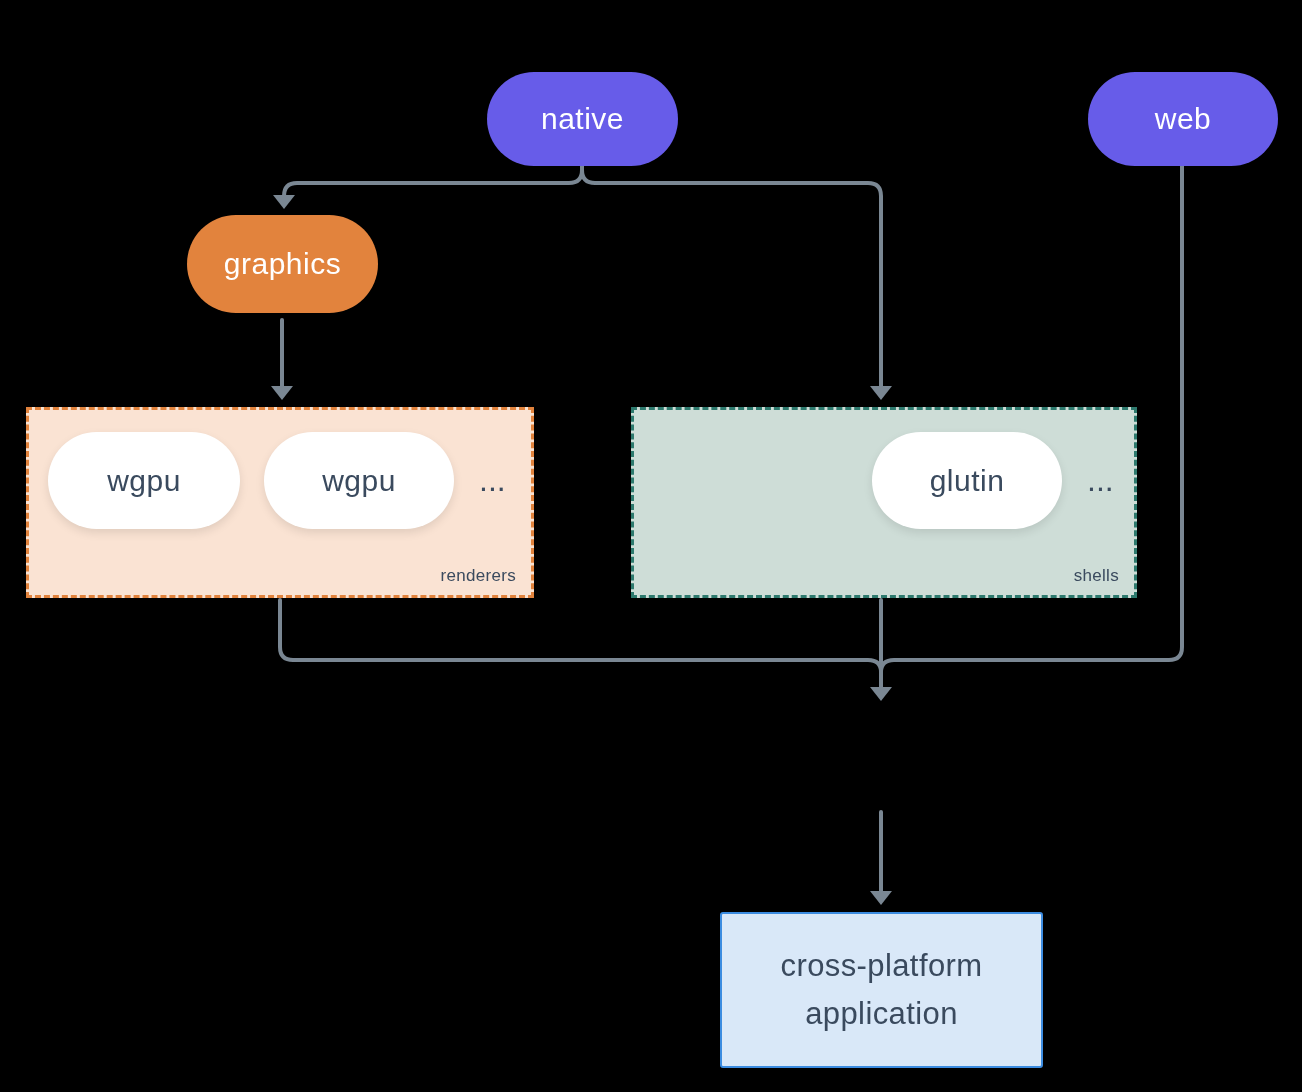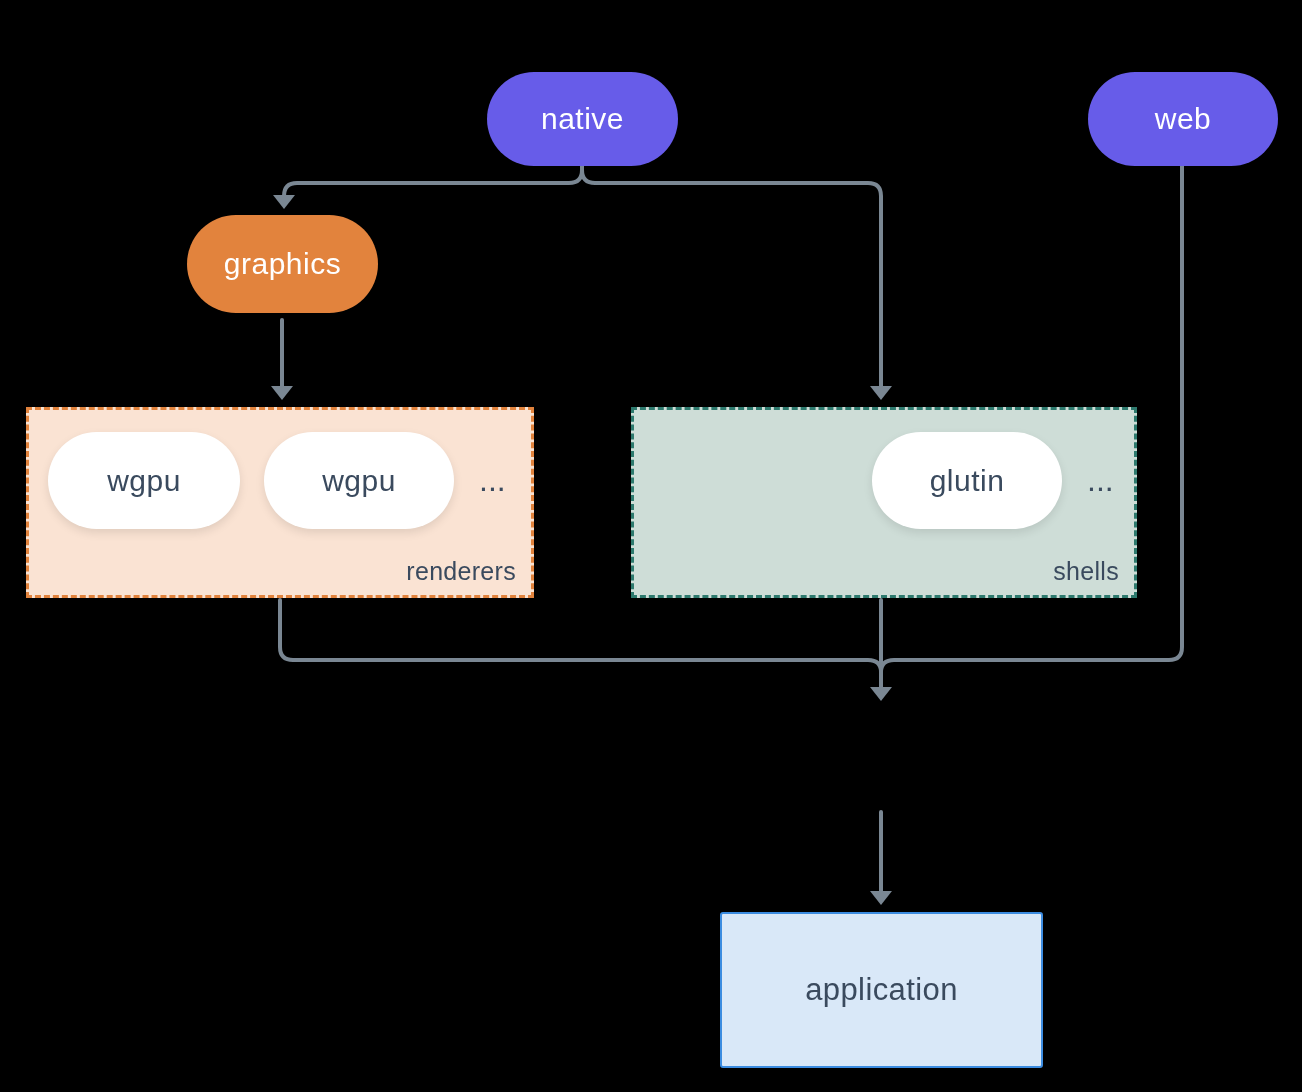--- a/index.html
+++ b/index.html
@@ -51,21 +51,21 @@
     border: 3px dashed #E1833D;
   }
   .group-shells {
     background: #CEDDD7;
     border: 3px dashed #2E7A6E;
   }
   .group-label {
     position: absolute;
     right: 15px;
     bottom: 9px;
-    font-size: 25px;
+    font-size: 17px;
     color: #3A4A5E;
     letter-spacing: 0.3px;
   }
   .ellipsis {
     position: absolute;
     top: 22px;
     height: 97px;
     display: flex;
     align-items: center;
     font-size: 32px;
@@ -127,16 +127,17 @@
   </div>
 
   <div class="group group-shells" style="left:631px; top:407px; width:506px; height:191px;">
     <div class="pill pill-white" style="left:238px; top:22px; width:190px; height:97px;">glutin</div>
     <div class="ellipsis" style="left:453px;">...</div>
     <div class="group-label">shells</div>
   </div>
 
 
   <div class="app-box" style="left:720px; top:912px; width:323px; height:156px;">
+    <span>cross-platform</span>
     <span>application</span>
   </div>
 
 </div>
 
 </body></html>

